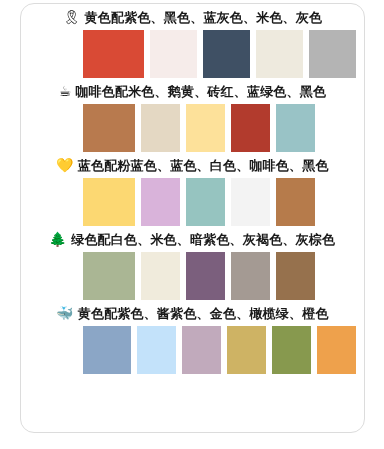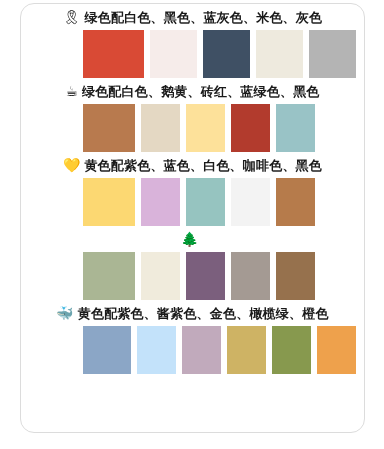--- a/index.html
+++ b/index.html
@@ -69,59 +69,60 @@
   }
 </style>
 </head>
 <body>
 
 <div id="card">
   <div id="rows-container">
       <div class="palette-row">
         <div class="row-heading">
           <span class="row-icon">🎗</span>
-          <span class="row-title">绿色配白色、黑色、蓝灰色、米色、灰色</span>
+          <span class="row-title">黄色配紫色、黑色、蓝灰色、米色、灰色</span>
         </div>
         <div class="swatch-strip">
           <div class="swatch" style="background: rgb(217, 74, 53); width: 70px;"></div>
           <div class="swatch gap" style="background: rgb(246, 236, 234); width: 54px;"></div>
           <div class="swatch gap" style="background: rgb(63, 80, 100); width: 54px;"></div>
           <div class="swatch gap" style="background: rgb(238, 234, 222); width: 54px;"></div>
           <div class="swatch gap" style="background: rgb(180, 180, 180); width: 54px;"></div>
         </div>
       </div>
       <div class="palette-row">
         <div class="row-heading">
           <span class="row-icon">☕</span>
-          <span class="row-title">绿色配白色、鹅黄、砖红、蓝绿色、黑色</span>
+          <span class="row-title">咖啡色配米色、鹅黄、砖红、蓝绿色、黑色</span>
         </div>
         <div class="swatch-strip">
           <div class="swatch" style="background: rgb(184, 122, 78); width: 52px;"></div>
           <div class="swatch gap" style="background: rgb(228, 216, 195); width: 39px;"></div>
           <div class="swatch gap" style="background: rgb(253, 225, 154); width: 39px;"></div>
           <div class="swatch gap" style="background: rgb(178, 59, 45); width: 39px;"></div>
           <div class="swatch gap" style="background: rgb(153, 195, 198); width: 39px;"></div>
         </div>
       </div>
       <div class="palette-row">
         <div class="row-heading">
           <span class="row-icon">💛</span>
-          <span class="row-title">黄色配紫色、蓝色、白色、咖啡色、黑色</span>
+          <span class="row-title">蓝色配粉蓝色、蓝色、白色、咖啡色、黑色</span>
         </div>
         <div class="swatch-strip">
           <div class="swatch" style="background: rgb(252, 216, 114); width: 52px;"></div>
           <div class="swatch gap" style="background: rgb(217, 179, 218); width: 39px;"></div>
           <div class="swatch gap" style="background: rgb(150, 196, 192); width: 39px;"></div>
           <div class="swatch gap" style="background: rgb(243, 243, 243); width: 39px;"></div>
           <div class="swatch gap" style="background: rgb(182, 123, 75); width: 39px;"></div>
         </div>
       </div>
       <div class="palette-row">
         <div class="row-heading">
           <span class="row-icon">🌲</span>
+          <span class="row-title">绿色配白色、米色、暗紫色、灰褐色、灰棕色</span>
         </div>
         <div class="swatch-strip">
           <div class="swatch" style="background: rgb(170, 182, 148); width: 52px;"></div>
           <div class="swatch gap" style="background: rgb(240, 235, 220); width: 39px;"></div>
           <div class="swatch gap" style="background: rgb(123, 95, 125); width: 39px;"></div>
           <div class="swatch gap" style="background: rgb(164, 154, 147); width: 39px;"></div>
           <div class="swatch gap" style="background: rgb(150, 113, 77); width: 39px;"></div>
         </div>
       </div>
       <div class="palette-row">

